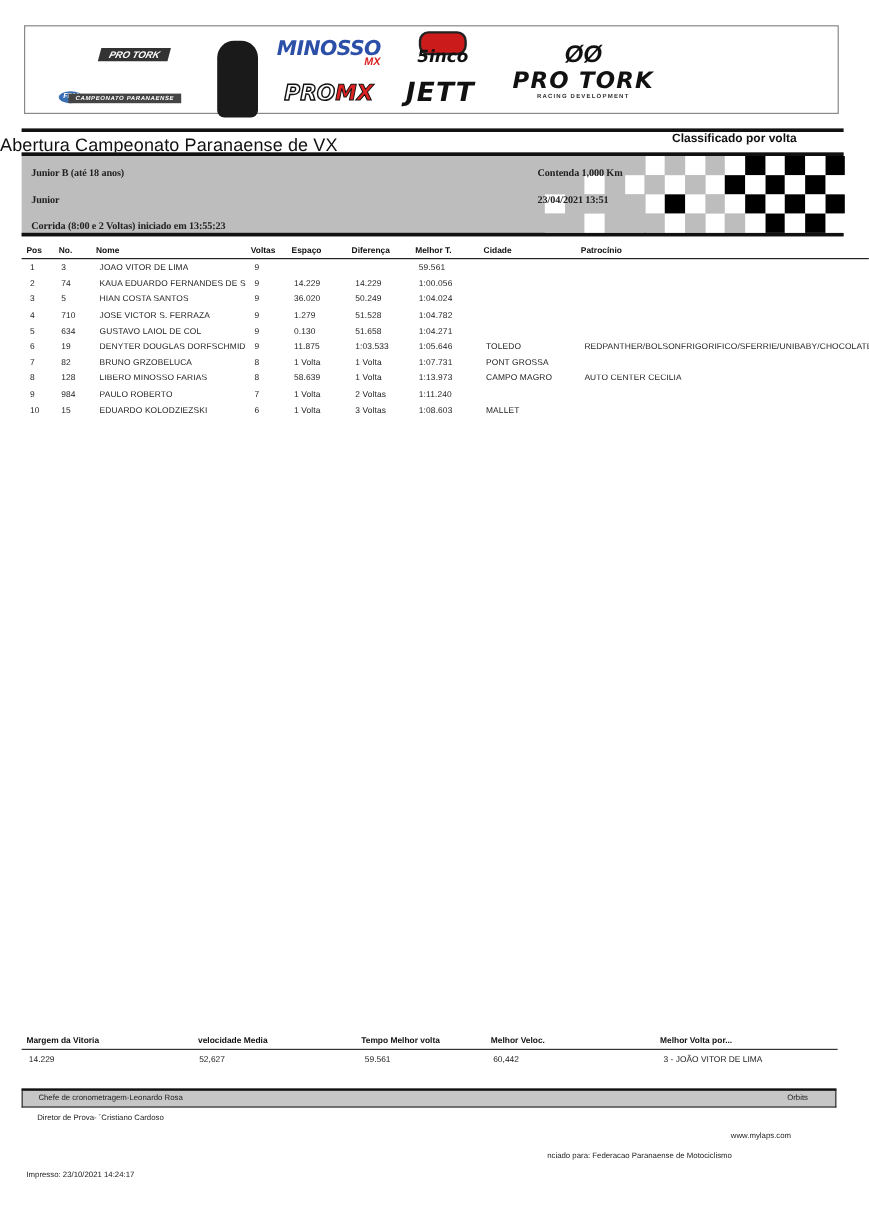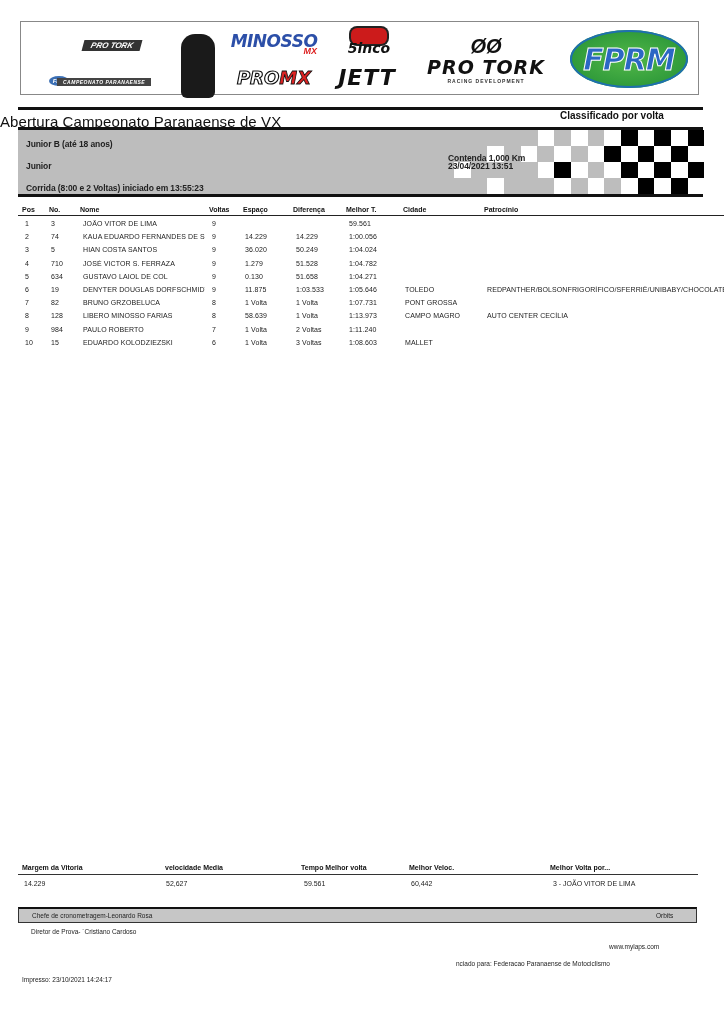--- a/index.html
+++ b/index.html
@@ -29,21 +29,21 @@
   .protork .sym { font-size:20px; color:#111; }
   .protork .name { font-size:19px; color:#111; font-family:"DejaVu Sans", sans-serif; letter-spacing:1px; margin-top:-2px; }
   .protork .sub { font-size:5px; color:#333; letter-spacing:1px; font-style:normal; }
   .fprm { left:549px; top:8px; width:118px; height:58px; border-radius:50%; background:radial-gradient(ellipse at center, #52b848 0%, #2f9a3a 70%, #227a2b 100%); box-shadow: inset 0 0 0 2px #1e6fb0; }
   .fprm span { font-size:30px; color:#2b67c4; -webkit-text-stroke:1px #fff; font-family:"DejaVu Sans", sans-serif; letter-spacing:-1px; }
 
   .rule-thick { position:absolute; height:3px; background:#111; }
   .title { left:0; top:113px; font-size:15px; letter-spacing:0.1px; }
   .classif { left:560px; top:110px; font-size:10px; font-weight:bold; }
   .infobox { left:18px; top:127px; width:685px; height:70px; background:#bdbdbd; border-top:3px solid #111; border-bottom:3px solid #111; box-sizing:border-box; }
-  .info-text { position:absolute; font-size:8.5px; font-weight:bold; color:#222; font-family:Liberation Sans, sans-serif; letter-spacing:-0.1px; }
+  .info-text { position:absolute; font-size:8.5px; font-weight:bold; color:#222; font-family:Liberation Serif, serif; letter-spacing:-0.1px; }
   .checker { position:absolute; width:16.7px; height:16.1px; }
   .ck-w { background:#ffffff; }
   .ck-g { background:#bdbdbd; }
   .ck-b { background:#000000; }
 
   .th { position:absolute; top:206px; font-size:7px; font-weight:bold; }
   .thline { left:18px; top:215px; width:706px; height:1px; background:#222; }
   .td { position:absolute; font-size:7px; color:#222; white-space:nowrap; letter-spacing:0.1px; }
 
   .sum-h { position:absolute; top:864px; font-size:7px; font-weight:bold; }
@@ -72,23 +72,20 @@
   </div>
   <div class="logo sinco">
     <div class="badge"></div>
     <span class="t">5inco</span>
   </div>
   <div class="logo jett">JETT</div>
   <div class="logo protork">
     <span class="sym">ØØ</span>
     <span class="name">PRO TORK</span>
     <span class="sub">RACING DEVELOPMENT</span>
-  </div>
-  <div class="logo fprm">
-    <span>FPRM</span>
   </div>
 </div>
 
 <div class="rule-thick" style="left:18px; top:107px; width:685px;"></div>
 <div class="abs title">Abertura Campeonato Paranaense de VX</div>
 <div class="abs classif">Classificado por volta</div>
 
 <div class="abs infobox">
   <div class="info-text" style="left:8px; top:9px;">Junior B (até 18 anos)</div>
   <div class="info-text" style="left:8px; top:31px;">Junior</div>
@@ -150,21 +147,21 @@
       <div class="checker ck-g" style="left: 552.9px; top: 48.3px;"></div>
       <div class="checker ck-w" style="left: 569.6px; top: 48.3px;"></div>
       <div class="checker ck-g" style="left: 586.3px; top: 48.3px;"></div>
       <div class="checker ck-w" style="left: 603px; top: 48.3px;"></div>
       <div class="checker ck-b" style="left: 619.7px; top: 48.3px;"></div>
       <div class="checker ck-w" style="left: 636.4px; top: 48.3px;"></div>
       <div class="checker ck-b" style="left: 653.1px; top: 48.3px;"></div>
       <div class="checker ck-w" style="left: 669.8px; top: 48.3px;"></div>
     </div>
 
-  <div class="info-text" style="left:430px; top:23px;text-align:center;">Contenda 1,000 Km</div>
+  <div class="info-text" style="left:430px; top:9px;text-align:center;">Contenda 1,000 Km</div>
   <div class="info-text" style="left:430px; top:31px;">23/04/2021 13:51</div>
 </div>
 
 <div class="th" style="left:22px;">Pos</div>
 <div class="th" style="left:49px;">No.</div>
 <div class="th" style="left:80px;">Nome</div>
 <div class="th" style="left:209px;">Voltas</div>
 <div class="th" style="left:243px;">Espaço</div>
 <div class="th" style="left:293px;">Diferença</div>
 <div class="th" style="left:346px;">Melhor T.</div>

